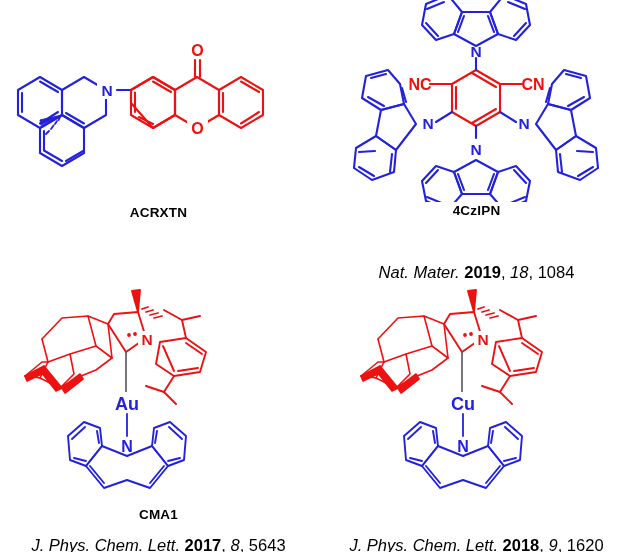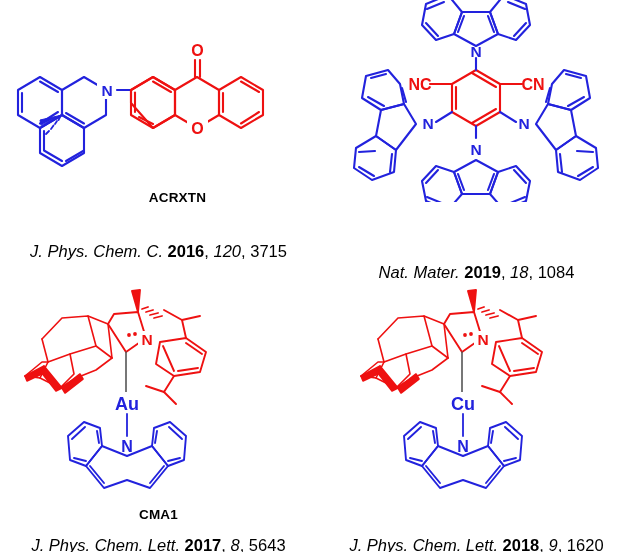--- a/index.html
+++ b/index.html
@@ -47,21 +47,21 @@
     white-space:nowrap;
     margin-top:14px;
   }
   .cit-journal{font-style:italic;}
   .cit-year{font-weight:bold;font-style:normal;}
   .cit-vol{font-style:italic;}
   .cit-page{font-style:normal;}
   .cit-sep{font-style:normal;}
 
   
-  .lbl-acrxtn{position:absolute;left:0;top:189px;width:317px;margin-left:19px;}
+  .lbl-acrxtn{position:absolute;left:0;top:204px;width:317px;}
   .lbl-4czipn{position:absolute;left:0;top:202px;width:317px;}
   .lbl-cma1{position:absolute;left:0;top:230px;width:317px;}
   .lbl-cma2{position:absolute;left:0;top:222px;width:317px;}
 
   .cap-tl{position:absolute;left:0;top:228px;width:317px;}
   .cap-tr{position:absolute;left:0;top:228px;width:317px;margin-top:35px;}
   .cap-bl{position:absolute;left:0;top:246px;width:317px;}
   .cap-br{position:absolute;left:0;top:246px;width:317px;}
 </style>
 </head>
@@ -125,26 +125,20 @@
 
           <rect x="187" y="40" width="21" height="18" fill="#ffffff" stroke="none"></rect>
           <text x="197.5" y="56" font-family="'Liberation Sans',sans-serif" font-size="16" font-weight="bold" fill="#ee1111" text-anchor="middle">O</text>
 
           <rect x="187" y="119" width="21" height="18" fill="#ffffff" stroke="none"></rect>
           <text x="197.5" y="134" font-family="'Liberation Sans',sans-serif" font-size="16" font-weight="bold" fill="#ee1111" text-anchor="middle">O</text>
         </g>
       </svg>
     </div>
     <div class="cmpd-label lbl-acrxtn">ACRXTN</div>
-    <div class="citation cap-tl">
-      <span class="cit-journal">J. Phys. Chem. C.</span>
-      <span class="cit-year">2016</span><span class="cit-sep">,</span>
-      <span class="cit-vol">120</span><span class="cit-sep">,</span>
-      <span class="cit-page">3715</span>
-    </div>
   </div>
 
   <div class="cell cell-tr">
     <div class="struct">
       <svg width="317" height="202" viewBox="0 0 317 202" xmlns="http://www.w3.org/2000/svg">
         <g fill="none" stroke-linecap="round" stroke-linejoin="round">
 
           <g stroke="#ee1111" stroke-width="2.1">
             <polygon points="158,70 182,84 182,112 158,126 134,112 134,84"></polygon>
             <line x1="138" y1="87" x2="138" y2="109"></line>
@@ -217,20 +211,21 @@
             <line x1="263" y1="78" x2="248" y2="74"></line>
             <line x1="232" y1="88" x2="228" y2="102"></line>
             <polygon points="258,136 238,150 240,172 262,180 280,168 278,148"></polygon>
             <line x1="259" y1="151" x2="275" y2="152"></line>
             <line x1="275" y1="167" x2="260" y2="176"></line>
             <line x1="244" y1="172" x2="242" y2="154"></line>
           </g>
         </g>
       </svg>
     </div>
+    <div class="cmpd-label lbl-4czipn">4CzIPN</div>
     <div class="citation cap-tr">
       <span class="cit-journal">Nat. Mater.</span>
       <span class="cit-year">2019</span><span class="cit-sep">,</span>
       <span class="cit-vol">18</span><span class="cit-sep">,</span>
       <span class="cit-page">1084</span>
     </div>
   </div>
 
   <div class="cell cell-bl">
     <div class="struct" style="height:222px;">

